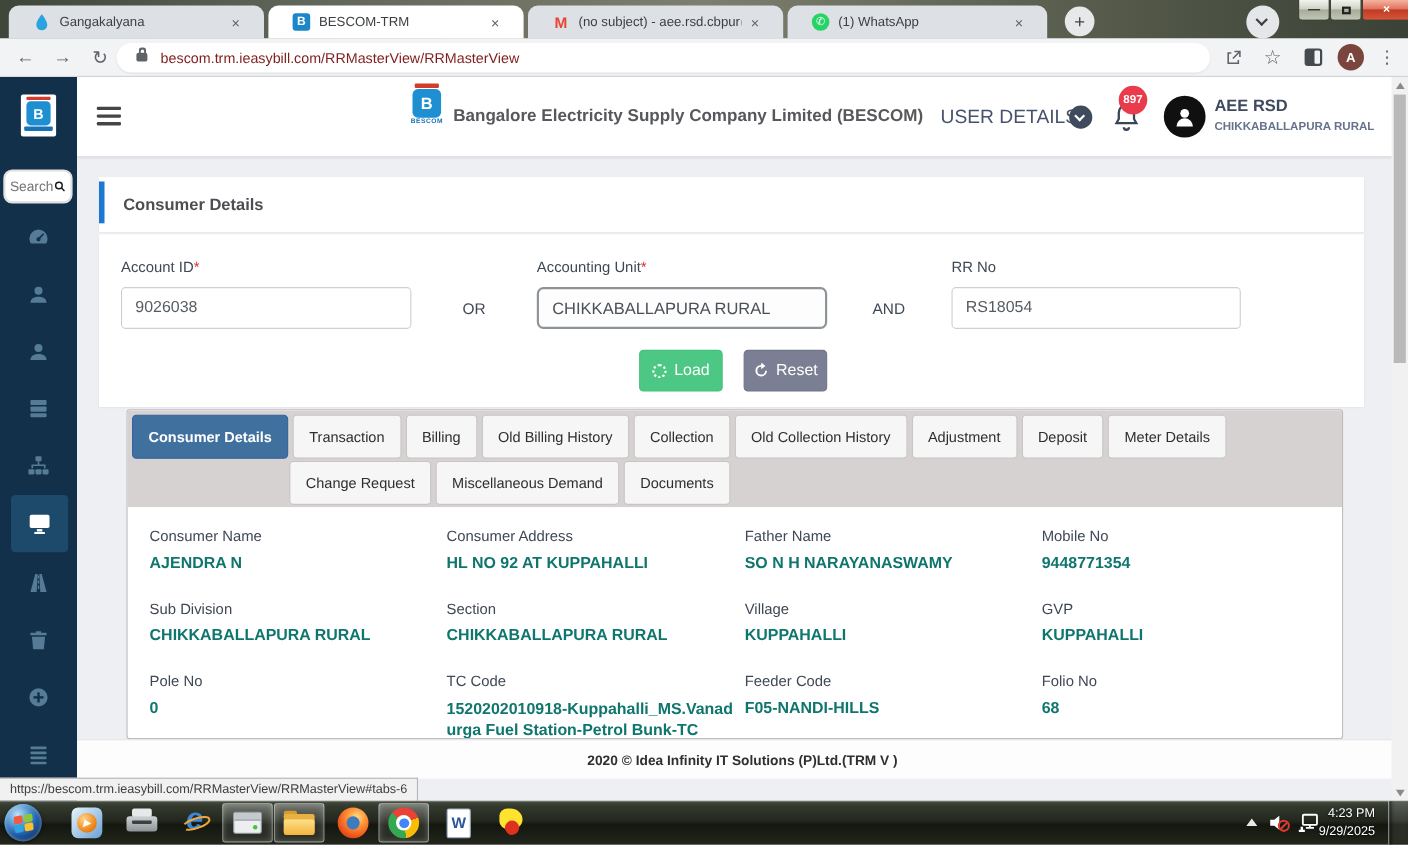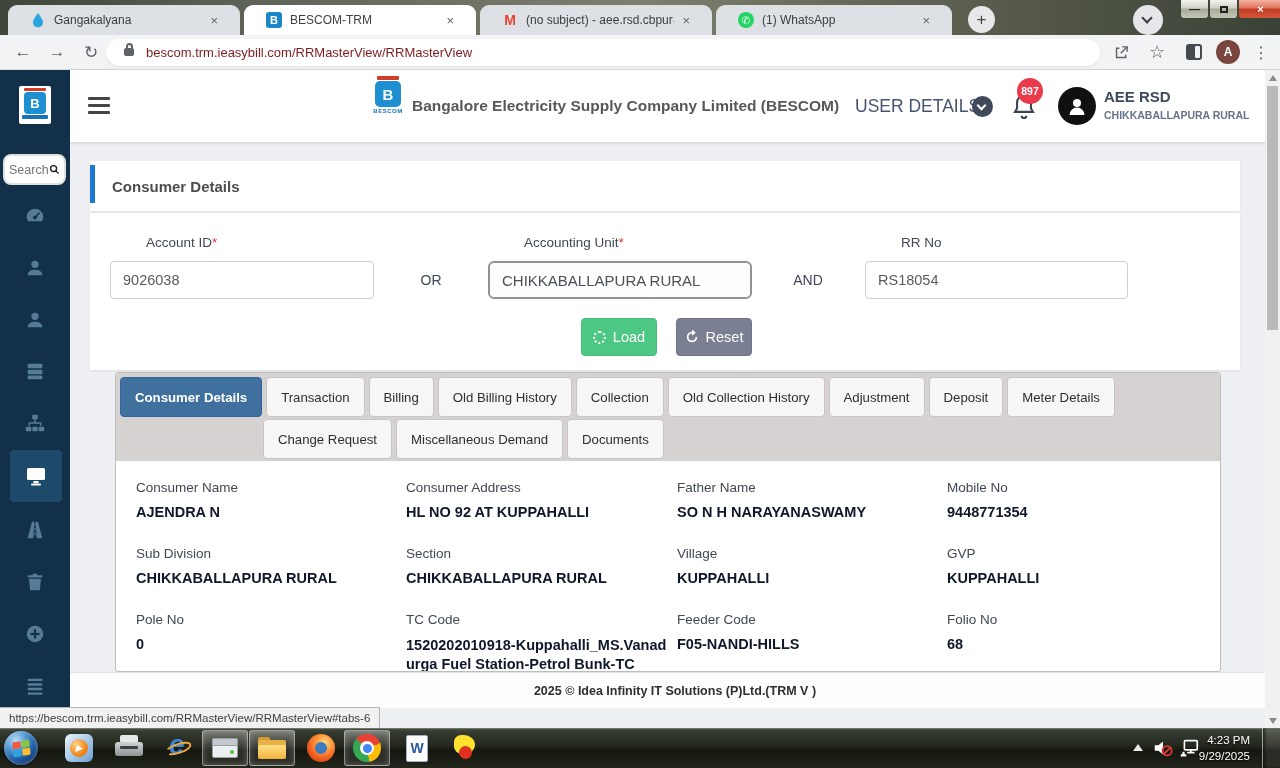--- a/index.html
+++ b/index.html
@@ -77,21 +77,21 @@
   .h-avatar{position:absolute;left:988px;top:17px;width:38px;height:38px;border-radius:50%;background:#101010;display:flex;align-items:center;justify-content:center;}
   .h-name{position:absolute;left:1034px;top:18px;font-size:15px;font-weight:600;color:#3e4a5e;}
   .h-sub{position:absolute;left:1034px;top:39px;font-size:10.5px;font-weight:600;color:#66738a;}
 
   
   .title-card{position:absolute;left:90px;top:91px;width:1150px;height:50px;background:#fff;box-shadow:0 1px 2px rgba(0,0,0,.07);}
   .accent{position:absolute;left:0;top:4px;width:5px;height:38px;background:#1b79d0;}
   .page-title{position:absolute;left:22px;top:0;height:50px;display:flex;align-items:center;font-size:15px;font-weight:bold;color:#4b4d50;}
 
   .form-card{position:absolute;left:90px;top:143px;width:1150px;height:157px;background:#fff;box-shadow:0 1px 2px rgba(0,0,0,.07);}
-  .flabel{position:absolute;top:22px;font-size:13.5px;color:#3f4854;margin-left:36px;}
+  .flabel{position:absolute;top:22px;font-size:13.5px;color:#3f4854;}
   .req{color:#e03131;}
   .finput{position:absolute;top:48px;height:38px;border:1px solid #ccd0d4;border-radius:4px;background:#fff;
     font-size:14.5px;color:#565c63;padding:0 12px;outline:none;}
   .finput.select{border:2px solid #8f9499;border-radius:6px;font-size:15px;color:#4b5158;background:#fdfdfd;}
   .conj{position:absolute;top:59px;width:60px;text-align:center;font-size:14px;color:#3f4854;}
   .btn{position:absolute;top:105px;height:38px;border-radius:4px;color:#fff;font-size:14.5px;
     display:flex;align-items:center;justify-content:center;gap:7px;border:1px solid transparent;cursor:pointer;}
   .btn-load{left:491px;width:76px;background:#4dc884;border-color:#45c07c;}
   .btn-reset{left:586px;width:76px;background:#7a7f93;border-color:#70758a;}
   .spinner{width:13px;height:13px;border:2px dotted #fff;border-radius:50%;}
@@ -99,21 +99,21 @@
   .tabs-card{position:absolute;left:115px;top:302px;width:1106px;height:300px;background:#fff;border:1px solid #bdbdbd;border-radius:3px;overflow:hidden;}
   .tabshead{position:absolute;left:0;top:0;width:100%;height:88px;background:#d6d2d2;}
   .trow{position:absolute;display:flex;gap:4px;}
   .trow1{left:4px;top:4px;}
   .trow2{left:147px;top:46px;}
   .ttab{height:40px;display:flex;align-items:center;padding:0 14px;background:#f7f6f6;border:1px solid #c9c5c5;border-radius:4px;
     font-size:13.2px;color:#2e2e2e;white-space:nowrap;cursor:pointer;}
   .ttab.active{background:#40719e;border-color:#3263a0;color:#fff;font-weight:bold;}
   .dcell{position:absolute;width:258px;}
   .dlabel{font-size:13.5px;color:#3f4854;margin-bottom:9px;}
-  .dvalue{font-size:14.5px;font-weight:bold;color:#0f172a;}
+  .dvalue{font-size:14.5px;font-weight:bold;color:#0f766e;}
   .dcell.wrap .dvalue{word-break:break-all;line-height:19px;}
 
   .appfooter{position:absolute;left:70px;top:602px;width:1210px;height:36px;background:#fdfdfd;border-top:1px solid #e4e4e4;
     display:flex;align-items:center;justify-content:center;font-size:12.5px;font-weight:bold;color:#2f2f2f;z-index:6;}
   .ltip{position:absolute;left:0;top:637px;height:21px;padding:0 9px;background:#f1f1f1;border:1px solid #b5b5b5;border-left:none;border-bottom:none;
     display:flex;align-items:center;font-size:11.5px;color:#3d3d3d;z-index:8;}
 
   .sb{position:absolute;left:1265px;top:0;width:15px;height:658px;background:#f1f1f1;z-index:6;}
   .sb-up,.sb-down{position:absolute;left:0;width:15px;height:15px;display:flex;align-items:center;justify-content:center;}
   .sb-up{top:0;} .sb-down{bottom:0;}
@@ -445,21 +445,21 @@
       <div class="dcell" style="left:561px;top:239px;">
         <div class="dlabel">Feeder Code</div>
           <div class="dvalue">F05-NANDI-HILLS</div>
       </div>
       <div class="dcell" style="left:831px;top:239px;">
         <div class="dlabel">Folio No</div>
           <div class="dvalue">68</div>
       </div>
     </div>
 
-    <div class="appfooter">2025 © Idea Infinity IT Solutions (P)Ltd.(TRM V )</div>
+    <div class="appfooter">2020 © Idea Infinity IT Solutions (P)Ltd.(TRM V )</div>
     <div class="ltip">https://bescom.trm.ieasybill.com/RRMasterView/RRMasterView#tabs-6</div>
 
     <div class="sb">
       <div class="sb-up">
           <span class="tri-up"></span>
         </div>
       <div class="sb-thumb"></div>
       <div class="sb-down">
           <span class="tri-down"></span>
         </div>

